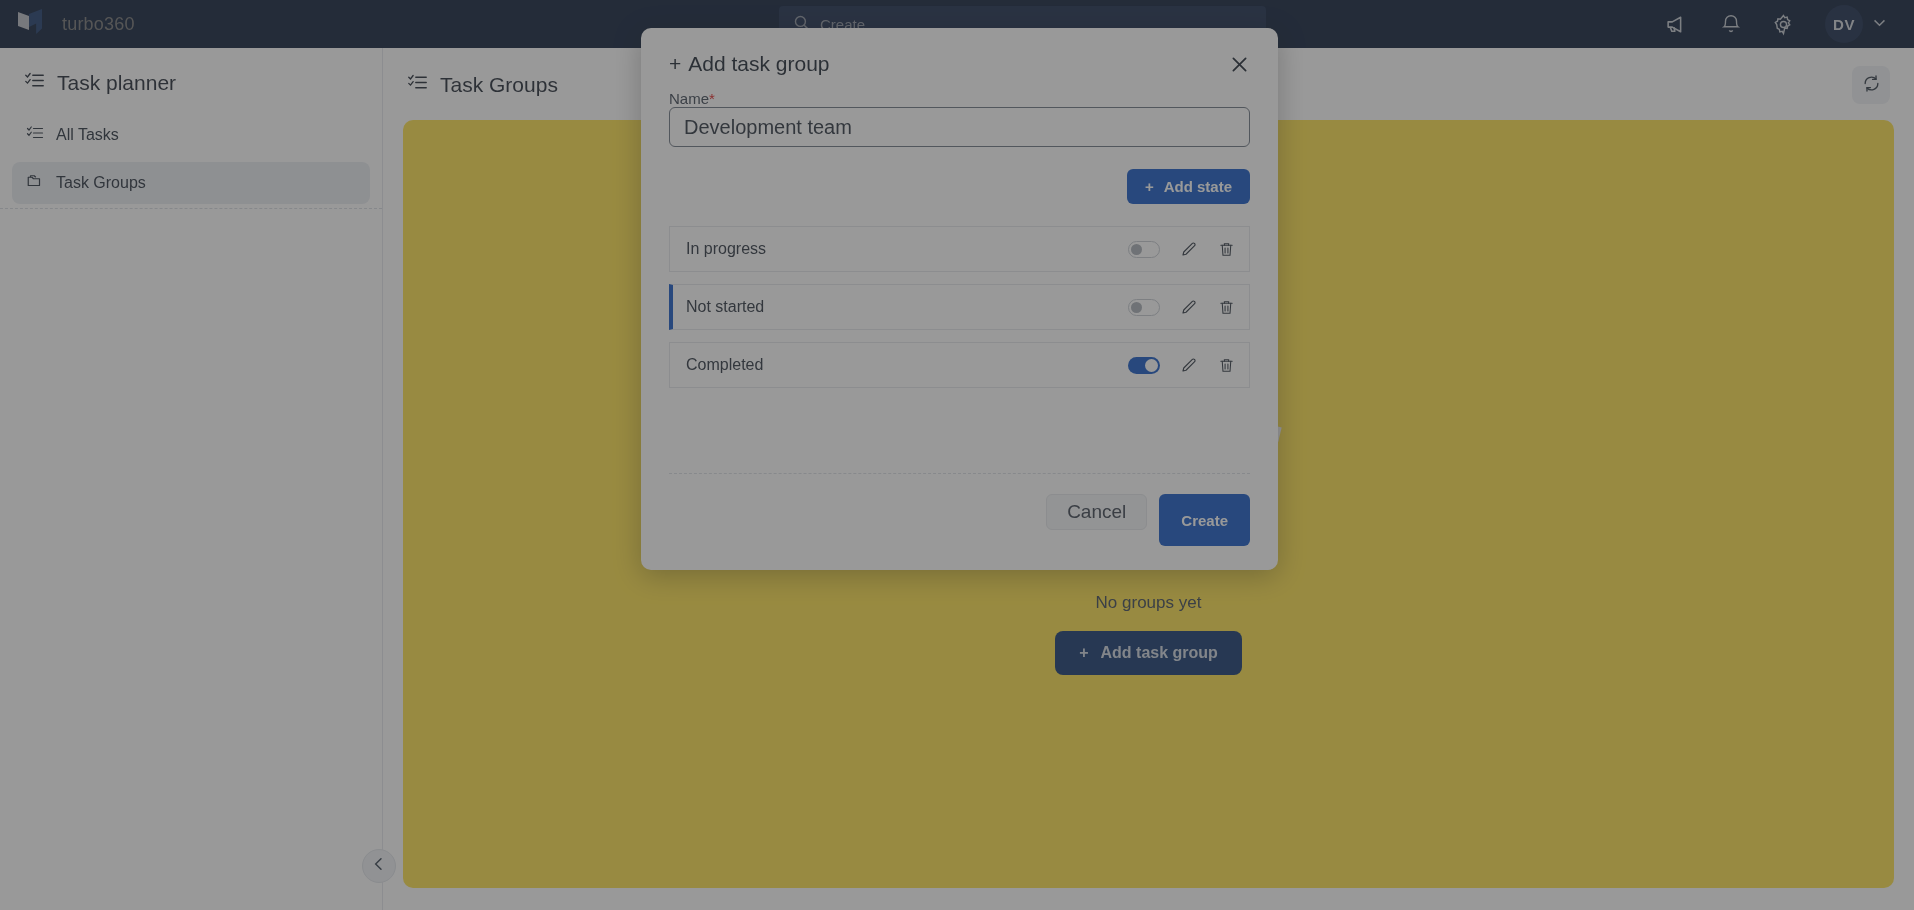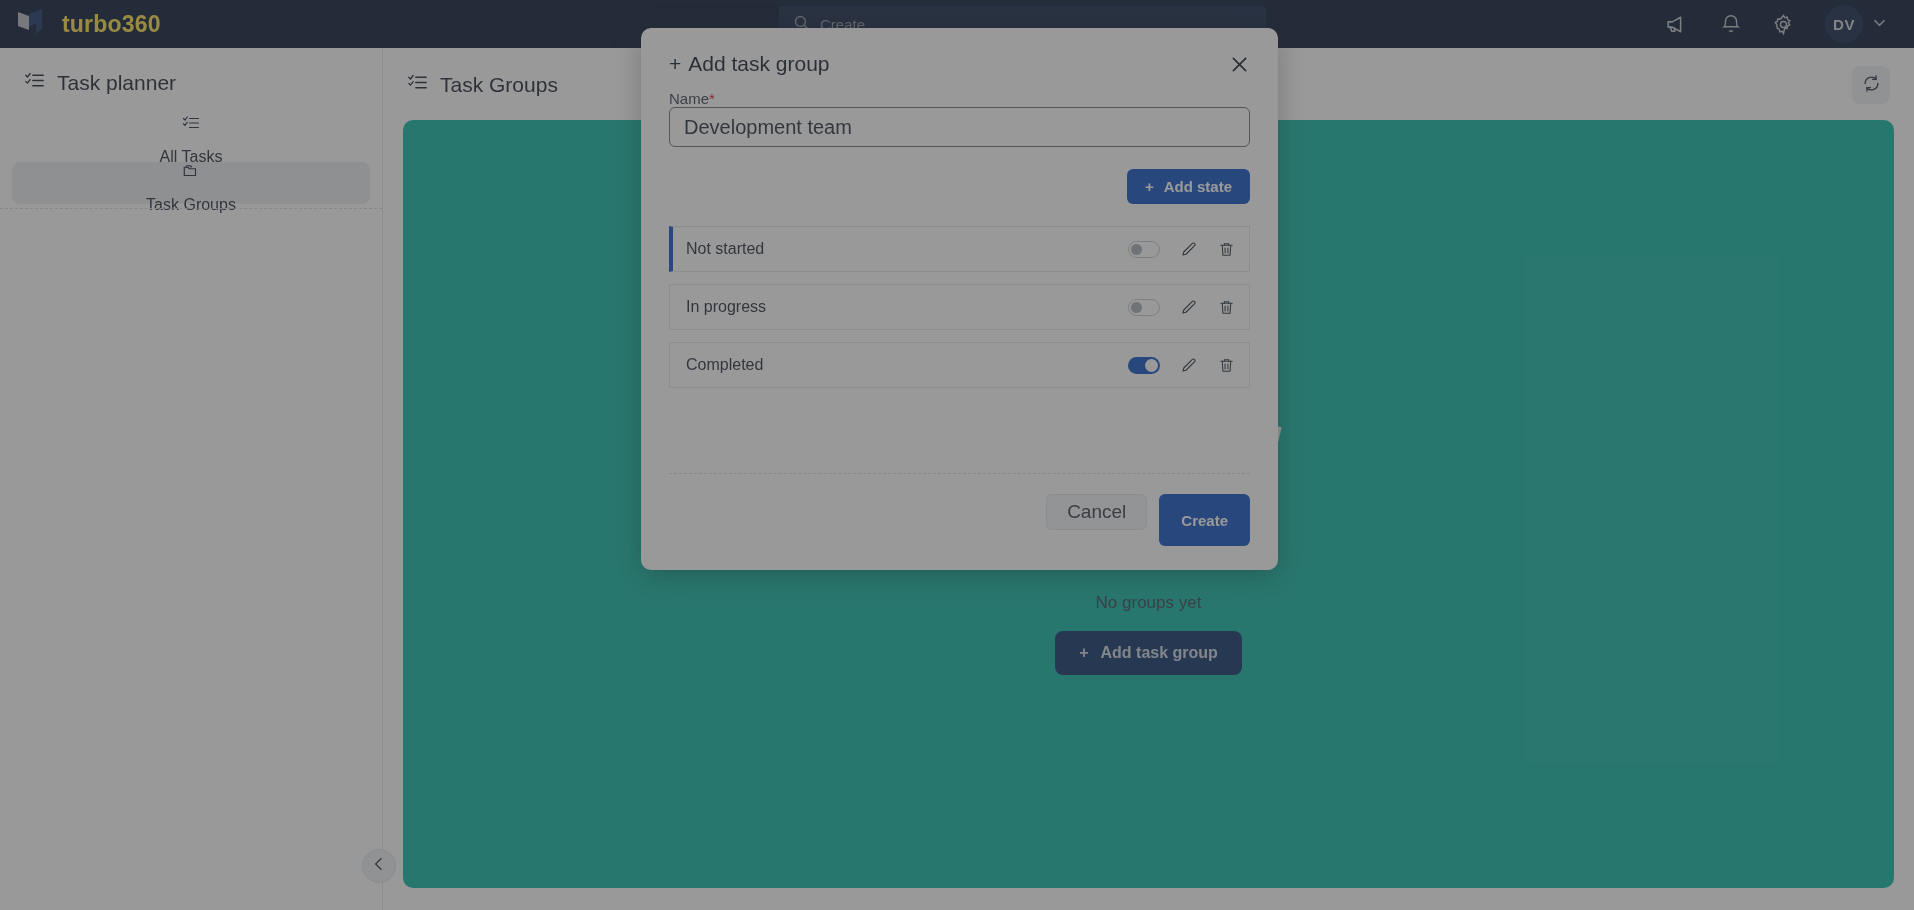--- a/index.html
+++ b/index.html
@@ -25,21 +25,21 @@
     position: absolute; left: 0; top: 3px;
     width: 11px; height: 18px; background: #b9bdc4;
     clip-path: polygon(0 0, 100% 22%, 100% 100%, 0 78%);
   }
   .brand-logo .lp-right {
     position: absolute; left: 11px; top: 0;
     width: 13px; height: 25px; background: #1b3a6b;
     clip-path: polygon(0 20%, 100% 0, 100% 78%, 55% 100%, 55% 58%, 0 72%);
   }
   .brand-name {
-    color: #fde047; font-size: 23px; font-weight: bold; letter-spacing: .2px;
+    color: #737373; font-size: 18px; font-weight: normal; letter-spacing: .2px;
   }
   .search-wrap { flex: 1; display: flex; justify-content: center; }
   .search-box {
     width: 487px; height: 36px; background: #16294a; border-radius: 4px;
     display: flex; align-items: center; gap: 10px; padding: 0 14px;
   }
   .search-box .placeholder { color: #8e96a3; font-size: 15px; }
   .topbar-actions {
     display: flex; align-items: center; gap: 30px;
     padding-right: 26px; margin-left: auto;
@@ -61,21 +61,21 @@
   }
   .sidebar-title {
     display: flex; align-items: center; gap: 12px;
     padding: 22px 24px 10px 24px;
     font-size: 21px; color: #1f2733;
   }
   .sidebar-nav { padding: 8px 12px; }
   .nav-item {
     display: flex; align-items: center; gap: 12px;
     height: 42px; padding: 0 14px; margin-bottom: 6px;
-    border-radius: 8px; color: #26303d; font-size: 16px; cursor: pointer; flex-direction: column;
+    border-radius: 8px; color: #26303d; font-size: 16px; cursor: pointer;
   }
   .nav-item.active { background: #e9ecf1; }
   .sidebar-divider {
     position: absolute; left: 0; right: 0; top: 160px;
     border-top: 1px dashed #d8dce2;
   }
   .collapse-btn {
     position: absolute; left: 362px; bottom: 27px;
     width: 34px; height: 34px; border-radius: 50%;
     background: #eef0f4; border: 1px solid #dfe3e9;
@@ -96,21 +96,21 @@
     display: flex; align-items: center; gap: 12px;
     font-size: 21px; color: #1f2733;
   }
   .refresh-btn {
     width: 38px; height: 38px; border-radius: 8px; background: #eef0f4;
     display: flex; align-items: center; justify-content: center;
     color: #2c3744; cursor: pointer;
   }
   .content-card {
     position: absolute; left: 20px; right: 20px; top: 72px; bottom: 22px;
-    background: #14b8a6; border-radius: 10px;
+    background: #fde047; border-radius: 10px;
     display: flex; flex-direction: column; align-items: center; justify-content: center;
   }
   .empty-illus { position: relative; width: 330px; height: 250px; margin-bottom: 10px; }
   .doc {
     position: absolute; width: 104px; height: 126px;
     border: 2px solid #e6e8ec; border-radius: 14px;
   }
   .doc::after {
     content: ""; position: absolute; right: -2px; top: -2px;
     width: 34px; height: 34px; background: #f6f7f9;
@@ -383,20 +383,43 @@
 
   <div class="add-state-row">
     <button class="btn-blue">
       <span>+</span>
       <span>Add state</span>
     </button>
   </div>
 
   <div class="state-list">
 
+    <div class="state-row">
+      <span class="state-name">In progress</span>
+      <span class="state-actions">
+        <span class="toggle off">
+            <span class="knob"></span>
+          </span>
+        <span class="icon-btn">
+          <svg width="18" height="18" viewBox="0 0 24 24" fill="none" stroke="currentColor" stroke-width="1.5" stroke-linejoin="round">
+            <path d="M4 20l1-4L16.5 4.5a1.8 1.8 0 0 1 2.6 0l.4.4a1.8 1.8 0 0 1 0 2.6L8 19l-4 1z"></path>
+          </svg>
+        </span>
+        <span class="icon-btn">
+          <svg width="17" height="17" viewBox="0 0 24 24" fill="none" stroke="currentColor" stroke-width="1.5" stroke-linecap="round">
+            <path d="M4 6h16"></path>
+              <path d="M9 6V4h6v2"></path>
+              <path d="M6 6l1 14h10l1-14"></path>
+            <line x1="10" y1="10" x2="10" y2="17"></line>
+              <line x1="14" y1="10" x2="14" y2="17"></line>
+          </svg>
+        </span>
+      </span>
+    </div>
+
     <div class="state-row accent">
       <span class="state-name">Not started</span>
       <span class="state-actions">
         <span class="toggle off">
             <span class="knob"></span>
           </span>
         <span class="icon-btn">
           <svg width="18" height="18" viewBox="0 0 24 24" fill="none" stroke="currentColor" stroke-width="1.5" stroke-linejoin="round">
             <path d="M4 20l1-4L16.5 4.5a1.8 1.8 0 0 1 2.6 0l.4.4a1.8 1.8 0 0 1 0 2.6L8 19l-4 1z"></path>
           </svg>
@@ -407,64 +430,41 @@
               <path d="M9 6V4h6v2"></path>
               <path d="M6 6l1 14h10l1-14"></path>
             <line x1="10" y1="10" x2="10" y2="17"></line>
               <line x1="14" y1="10" x2="14" y2="17"></line>
           </svg>
         </span>
       </span>
     </div>
 
     <div class="state-row">
-      <span class="state-name">In progress</span>
+      <span class="state-name">Completed</span>
       <span class="state-actions">
-        <span class="toggle off">
+        <span class="toggle on">
             <span class="knob"></span>
           </span>
         <span class="icon-btn">
           <svg width="18" height="18" viewBox="0 0 24 24" fill="none" stroke="currentColor" stroke-width="1.5" stroke-linejoin="round">
             <path d="M4 20l1-4L16.5 4.5a1.8 1.8 0 0 1 2.6 0l.4.4a1.8 1.8 0 0 1 0 2.6L8 19l-4 1z"></path>
           </svg>
         </span>
         <span class="icon-btn">
           <svg width="17" height="17" viewBox="0 0 24 24" fill="none" stroke="currentColor" stroke-width="1.5" stroke-linecap="round">
             <path d="M4 6h16"></path>
               <path d="M9 6V4h6v2"></path>
               <path d="M6 6l1 14h10l1-14"></path>
             <line x1="10" y1="10" x2="10" y2="17"></line>
               <line x1="14" y1="10" x2="14" y2="17"></line>
           </svg>
         </span>
       </span>
     </div>
-
-    <div class="state-row">
-      <span class="state-name">Completed</span>
-      <span class="state-actions">
-        <span class="toggle on">
-            <span class="knob"></span>
-          </span>
-        <span class="icon-btn">
-          <svg width="18" height="18" viewBox="0 0 24 24" fill="none" stroke="currentColor" stroke-width="1.5" stroke-linejoin="round">
-            <path d="M4 20l1-4L16.5 4.5a1.8 1.8 0 0 1 2.6 0l.4.4a1.8 1.8 0 0 1 0 2.6L8 19l-4 1z"></path>
-          </svg>
-        </span>
-        <span class="icon-btn">
-          <svg width="17" height="17" viewBox="0 0 24 24" fill="none" stroke="currentColor" stroke-width="1.5" stroke-linecap="round">
-            <path d="M4 6h16"></path>
-              <path d="M9 6V4h6v2"></path>
-              <path d="M6 6l1 14h10l1-14"></path>
-            <line x1="10" y1="10" x2="10" y2="17"></line>
-              <line x1="14" y1="10" x2="14" y2="17"></line>
-          </svg>
-        </span>
-      </span>
-    </div>
   </div>
 
   <div class="modal-divider"></div>
 
   <div class="modal-foot">
     <button class="btn-cancel">Cancel</button>
     <button class="btn-create">Create</button>
   </div>
 </div>
 

